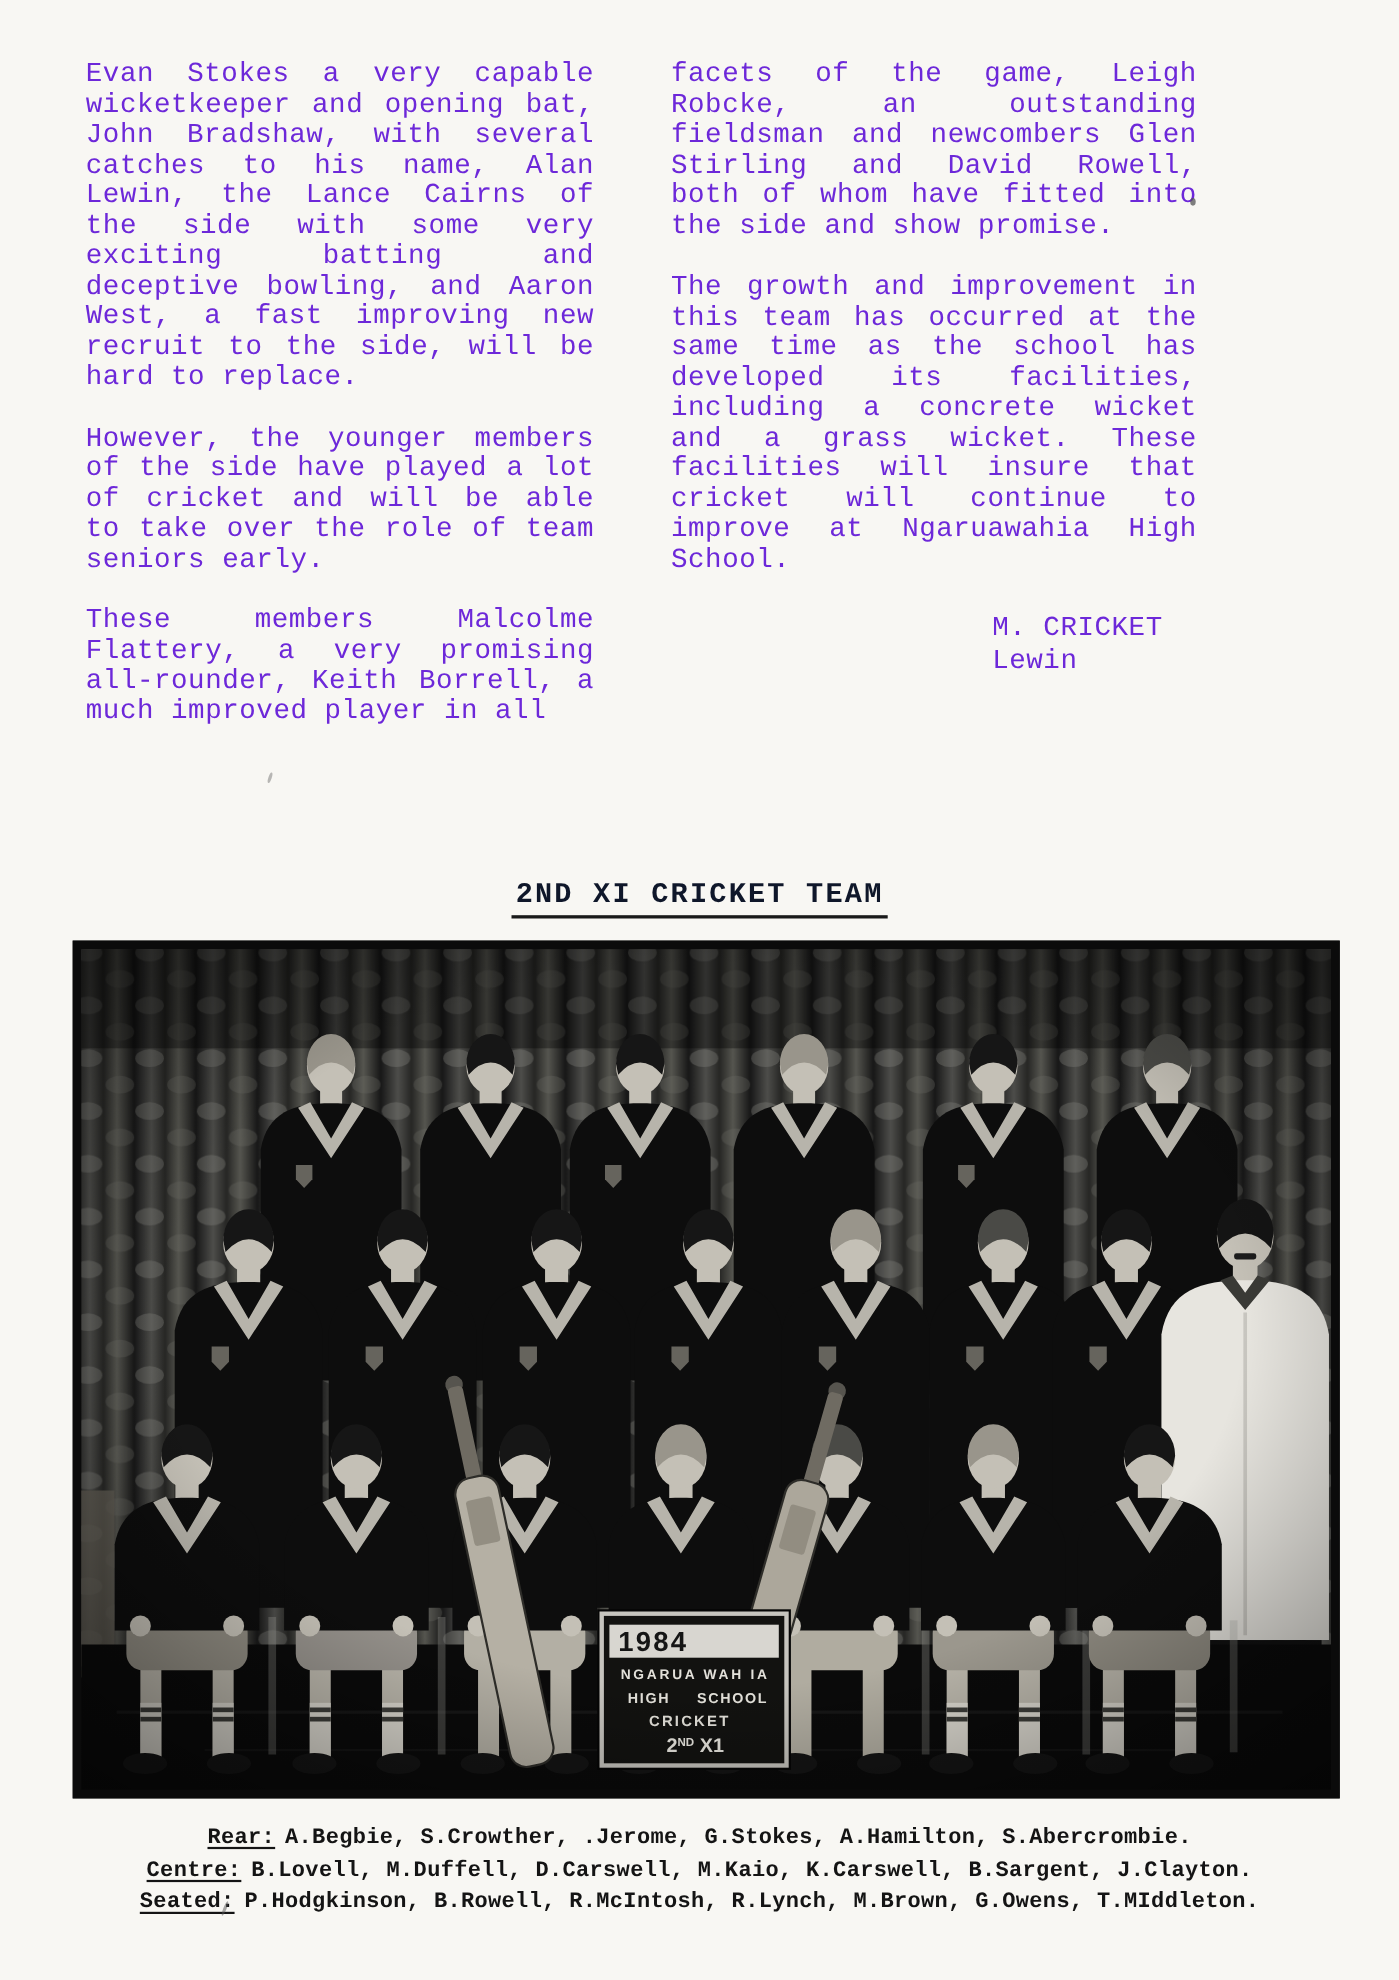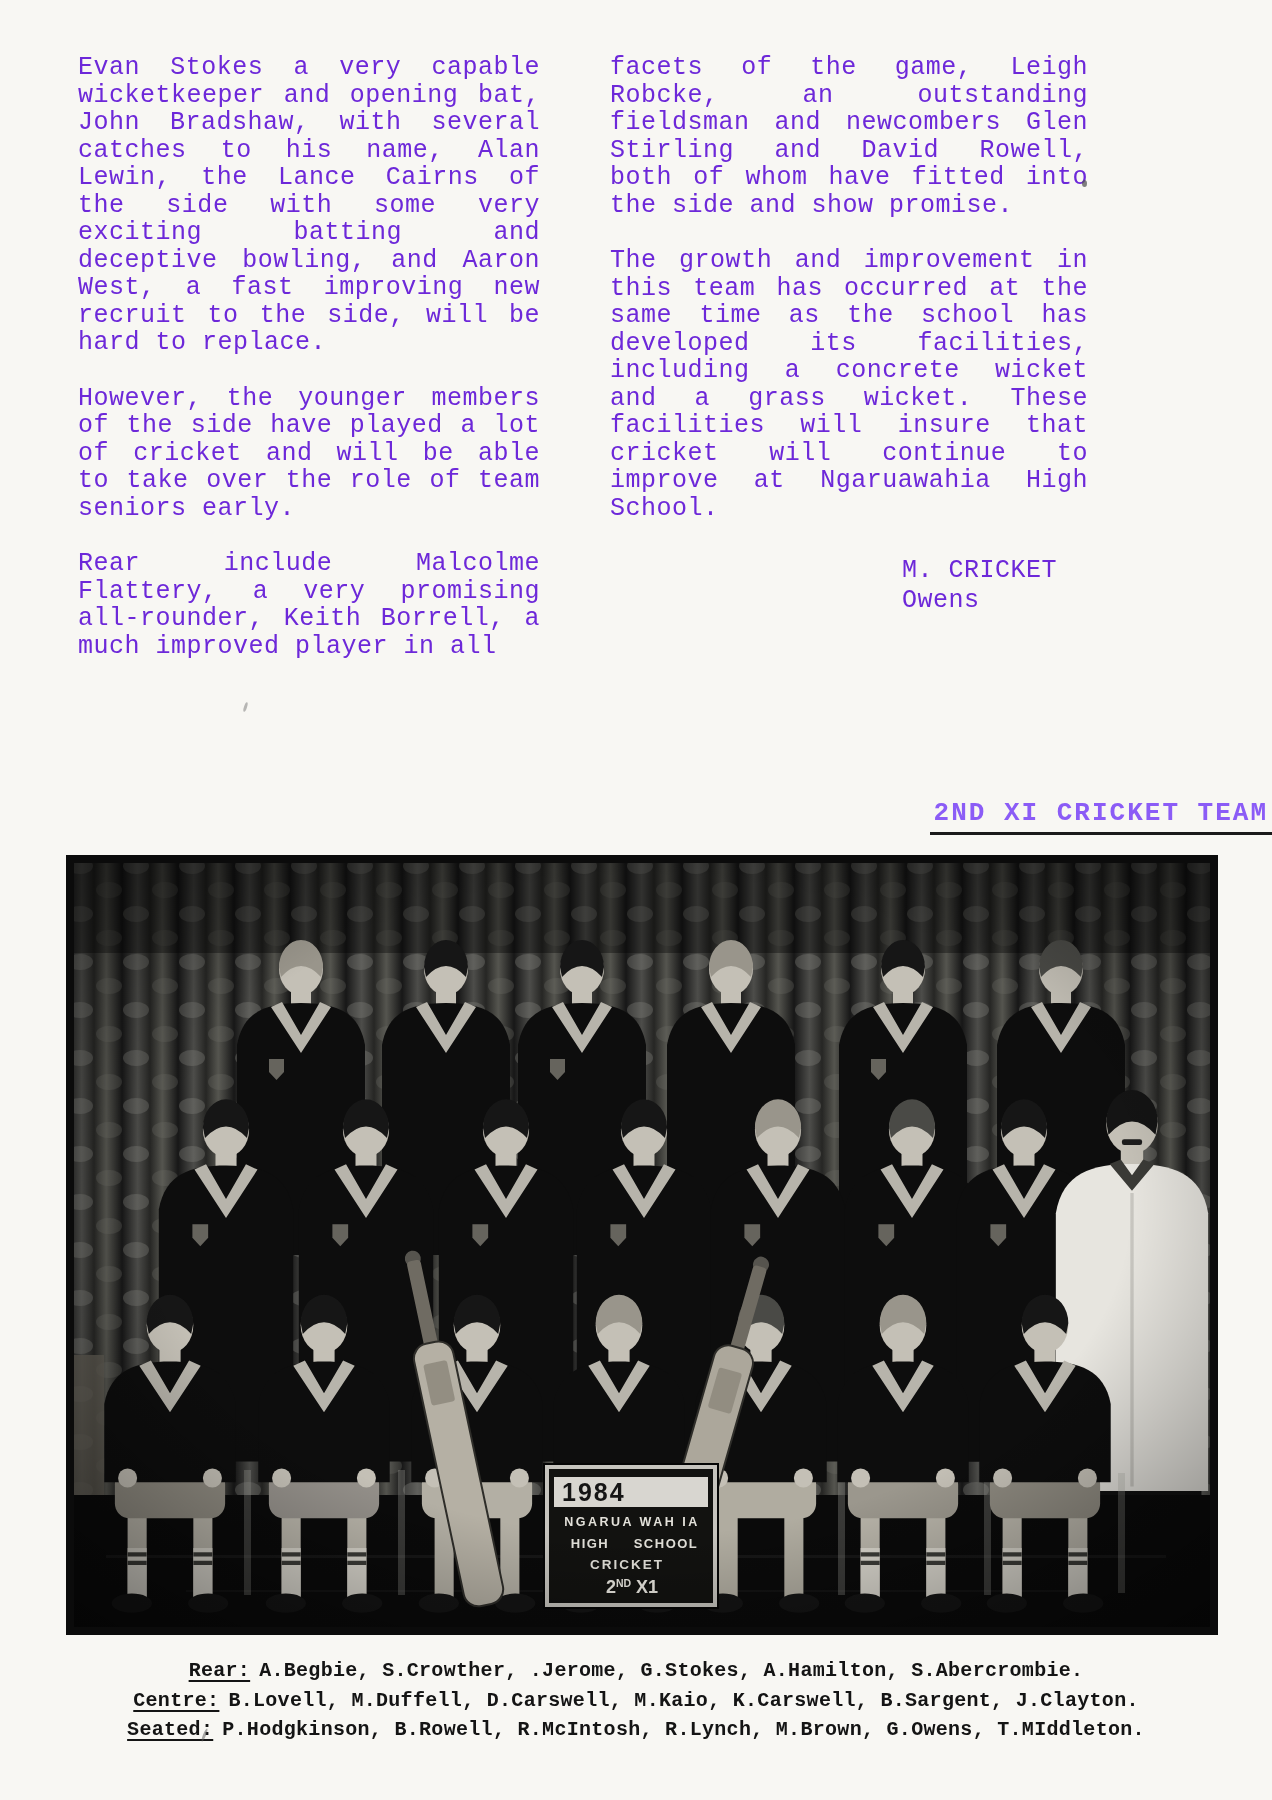--- a/index.html
+++ b/index.html
@@ -5,51 +5,51 @@
   html,body{margin:0;padding:0;}
   body{width:1272px;height:1800px;background:#f8f7f3;overflow:hidden;position:relative;
        font-family:"Liberation Mono","DejaVu Sans Mono",monospace;color:#1b1b1b;}
   .page{position:absolute;inset:0;}
   .col{position:absolute;top:54px;font-size:25px;line-height:27.5px;letter-spacing:0.5px;
        text-align:justify;color:#6d28d9;}
   .col p{margin:0 0 28px 0;}
   .col-left{left:78px;width:462px;}
   .col-right{left:610px;width:478px;}
   .signature{margin-top:34px;padding-left:292px;text-align:left;font-size:25px;line-height:30px;}
-  .photo-heading{position:absolute;top:798px;left:0;width:100%;text-align:right;
-       font-size:26px;letter-spacing:2px;font-weight:bold;color:#8b5cf6;}
+  .photo-heading{position:absolute;top:798px;left:0;width:100%;text-align:center;
+       font-size:26px;letter-spacing:2px;font-weight:bold;color:#0f172a;}
   .photo-heading span{border-bottom:3px solid #1a1a1a;padding:0 4px 4px 4px;}
   .photo-frame{position:absolute;left:66px;top:855px;width:1152px;height:780px;background:#0b0b0b;}
   .photo-frame svg{display:block;}
   .caption{position:absolute;top:1656px;left:0;width:100%;text-align:center;
        font-size:20px;font-weight:bold;line-height:29.5px;letter-spacing:0.3px;color:#141414;font-family:Liberation Mono, monospace;}
   .cap-label{text-decoration:underline;text-underline-offset:4px;text-decoration-thickness:2px;margin-right:9px;}
   .page-number{position:absolute;top:1752px;left:0;width:100%;text-align:center;font-size:25px;letter-spacing:1px;}
   .artifact{position:absolute;background:#555;border-radius:50%;}
   .artifact.a1{left:1082px;top:180px;width:5px;height:7px;opacity:.75;}
   .artifact.a2{left:244px;top:702px;width:3px;height:10px;opacity:.4;transform:rotate(18deg);}
   .artifact.a3{left:203px;top:1728px;width:3px;height:14px;opacity:.5;transform:rotate(22deg);}
 </style>
 </head>
 <body>
 
 <div class="page">
 
   <div class="col col-left">
     <p>Evan Stokes a very capable wicketkeeper and opening bat, John Bradshaw, with several catches to his name, Alan Lewin, the Lance Cairns of the side with some very exciting batting and deceptive bowling, and Aaron West, a fast improving new recruit to the side, will be hard to replace.</p>
     <p>However, the younger members of the side have played a lot of cricket and will be able to take over the role of team seniors early.</p>
-    <p>Rear include Malcolme Flattery, a very promising all-rounder, Keith Borrell, a much improved player in all</p>
+    <p>These members Malcolme Flattery, a very promising all-rounder, Keith Borrell, a much improved player in all</p>
   </div>
 
   <div class="col col-right">
     <p>facets of the game, Leigh Robcke, an outstanding fieldsman and newcombers Glen Stirling and David Rowell, both of whom have fitted into the side and show promise.</p>
     <p>The growth and improvement in this team has occurred at the same time as the school has developed its facilities, including a concrete wicket and a grass wicket. These facilities will insure that cricket will continue to improve at Ngaruawahia High School.</p>
     <div class="signature">
       <div>M. CRICKET</div>
-      <div>Owens</div>
+      <div>Lewin</div>
     </div>
   </div>
 
   <div class="photo-heading">
     <span>2ND XI CRICKET TEAM</span>
   </div>
 
   <div class="photo-frame">
     <svg width="1152" height="780" viewBox="0 0 1152 780">
       <defs>

